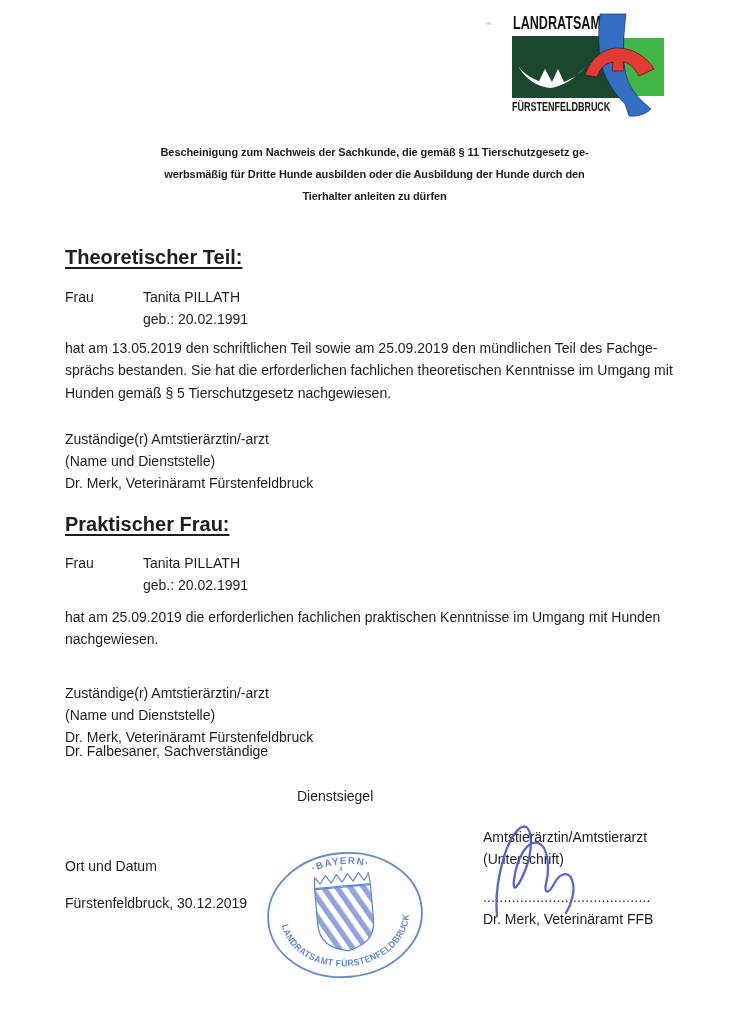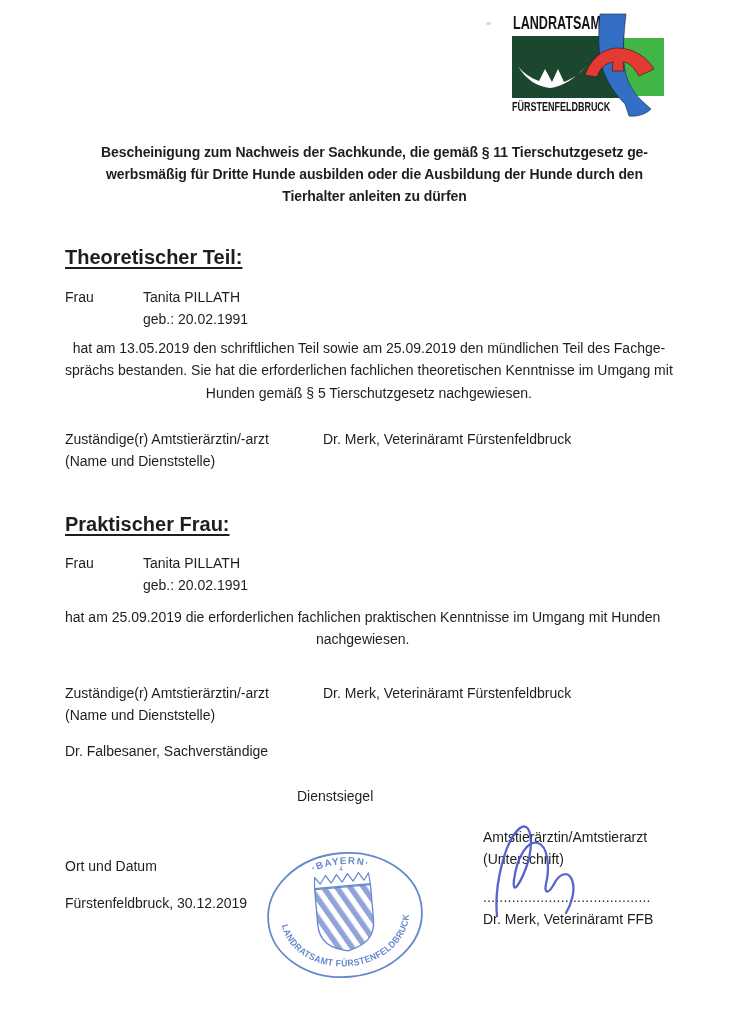--- a/index.html
+++ b/index.html
@@ -5,37 +5,37 @@
   html,body{margin:0;padding:0;background:#e8e8e8;}
   .page{
     position:relative;width:749px;height:1024px;background:#ffffff;
     font-family:"Liberation Sans",sans-serif;color:#1e1e1e;font-size:14px;
     overflow:hidden;margin:0 auto;
   }
   .abs{position:absolute;}
   .nowrap{white-space:nowrap;}
   
   .doc-title{left:0;top:141px;width:749px;text-align:center;
-    font-weight:bold;font-size:14px;line-height:22px;letter-spacing:-0.1px;}
+    font-weight:bold;font-size:11px;line-height:22px;letter-spacing:-0.1px;}
   
   .sec-heading{left:65px;font-weight:bold;font-size:20px;
     text-decoration:underline;text-underline-offset:3px;}
   #th-heading{top:246px;}
   #pr-heading{top:513px;}
   
   .person{left:65px;display:flex;line-height:22px;}
   #th-person{top:286px;}
   #pr-person{top:552px;}
   .person .sal{width:78px;}
   
-  .para{left:65px;line-height:22.4px;text-align:center;}
+  .para{left:65px;line-height:22.4px;}
   #th-para{top:337px;}
   #pr-para{top:606px;}
   
-  .field-row{left:65px;display:flex;line-height:22px;}
+  .field-row{left:65px;display:flex;line-height:22px;flex-direction:column;}
   .field-row .lbl{width:258px;}
   #th-official{top:428px;}
   #pr-official{top:682px;}
   #pr-expert{top:740px;}
   
   #lbl-ort{left:65px;top:826px;margin-top:32px;}
   #lbl-siegel{left:297px;top:788px;text-align:right;}
   #lbl-sig{left:483px;top:826px;line-height:22px;}
   #place-date{left:65px;top:895px;}
   #dotted{left:483px;top:889px;font-size:14px;letter-spacing:0.2px;color:#2a2a2a;}

